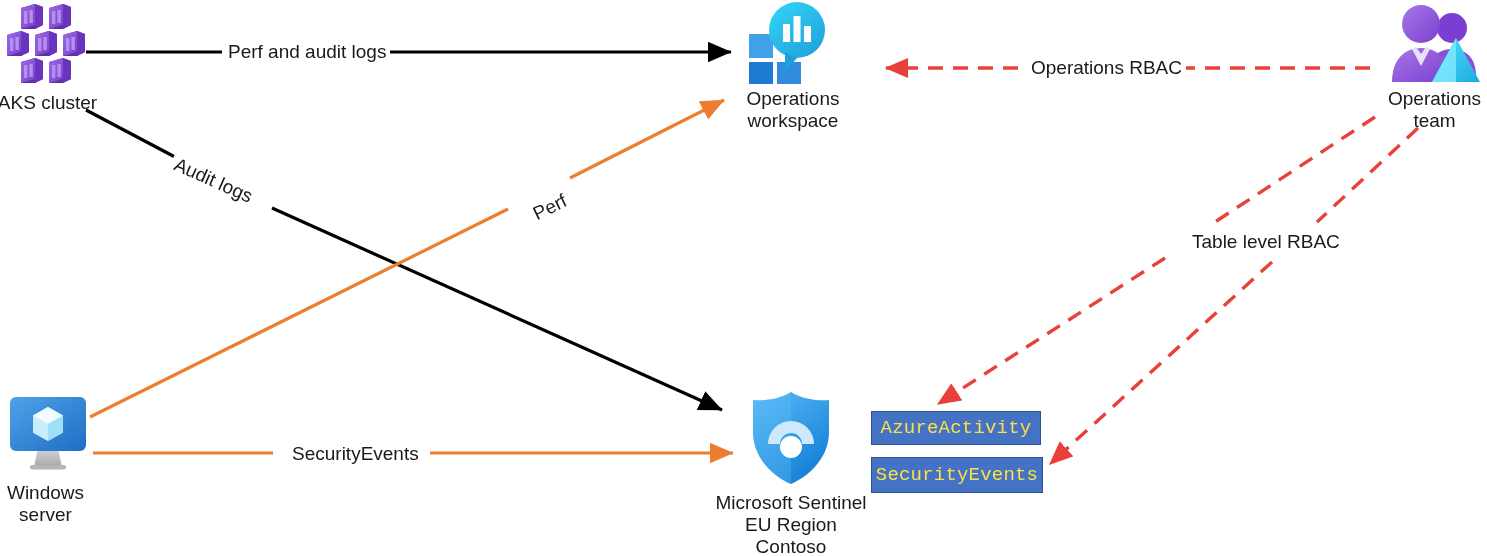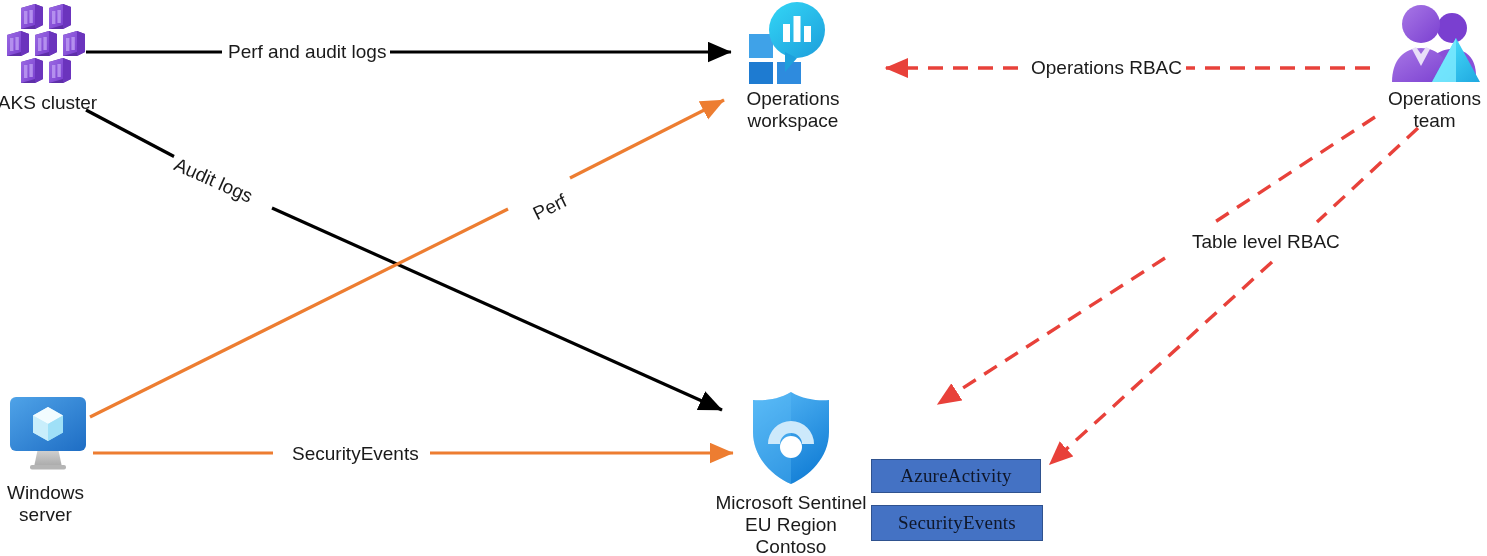--- a/index.html
+++ b/index.html
@@ -44,28 +44,27 @@
     font-family: "Liberation Sans", sans-serif;
     background: #ffffff;
     white-space: nowrap;
     padding: 0 4px;
   }
   .table-box {
     position: absolute;
     box-sizing: border-box;
     background: #4472C4;
     border: 1px solid #2F528F;
-    color: #0f172a;
+    color: #fde047;
     font-size: 19px;
-    font-family: Liberation Serif, serif;
+    font-family: Liberation Mono, monospace;
     display: flex;
     align-items: center;
     justify-content: center;
     letter-spacing: .2px;
-    margin-top: 48px;
   }
 </style>
 </head>
 <body>
 
 <div id="canvas">
 
   <svg id="edges" viewBox="0 0 1487 556" xmlns="http://www.w3.org/2000/svg">
     <defs>
       <marker id="arrow-black" markerWidth="9" markerHeight="9" refX="7.2" refY="3.2" orient="auto" markerUnits="strokeWidth">

